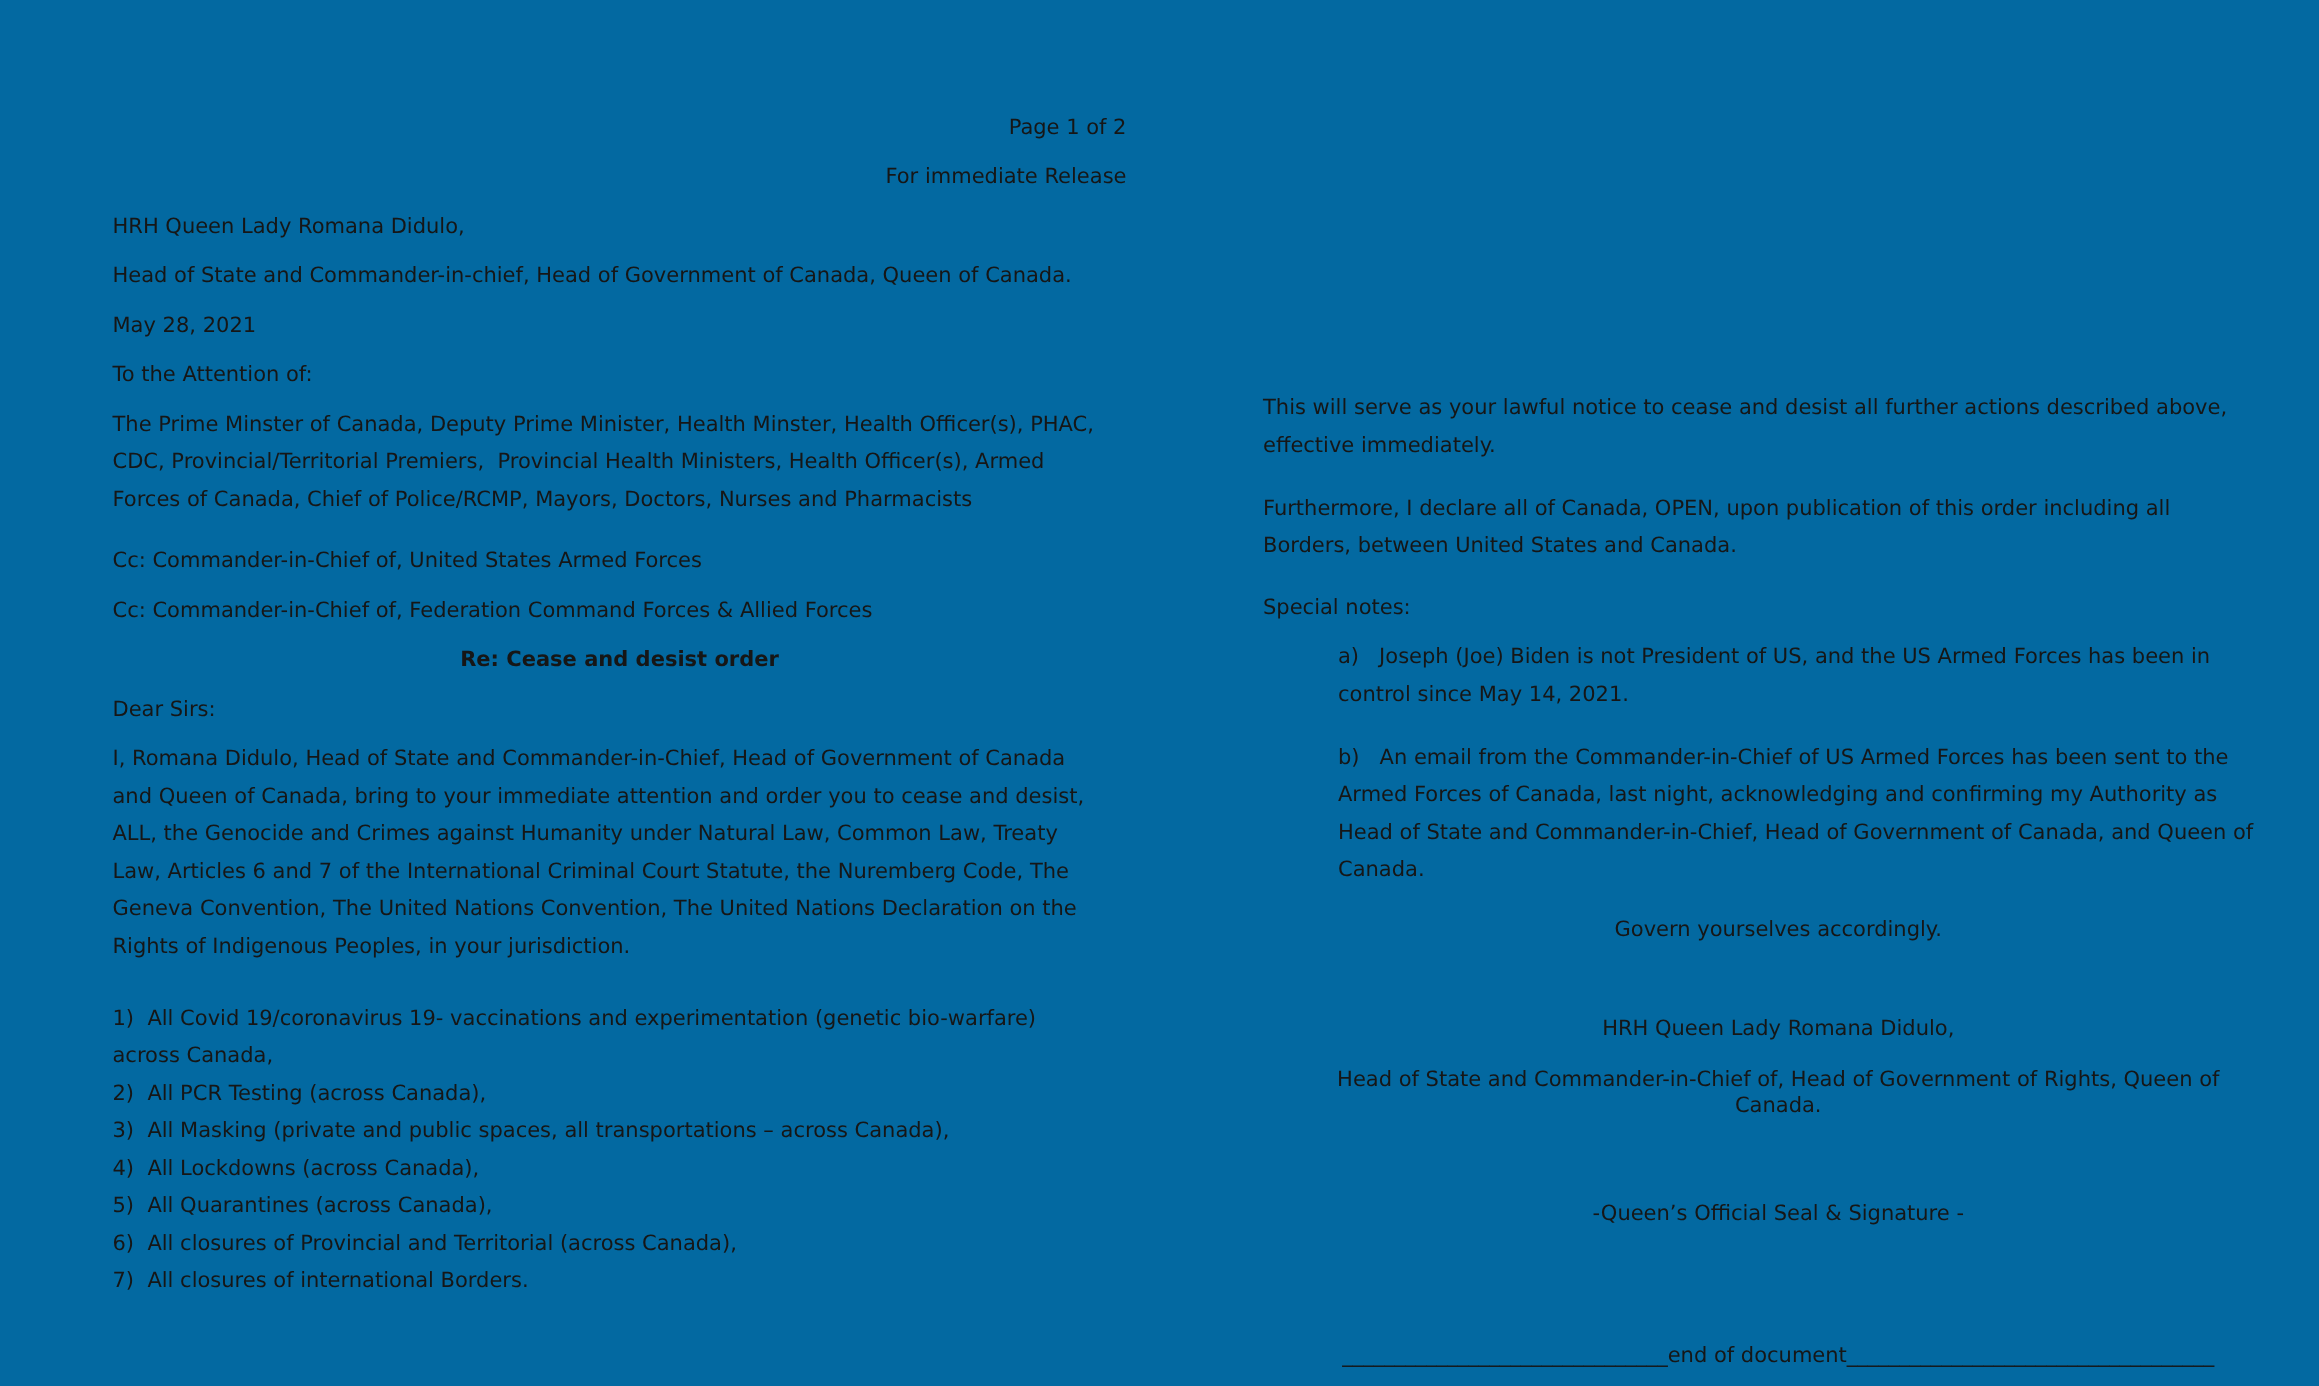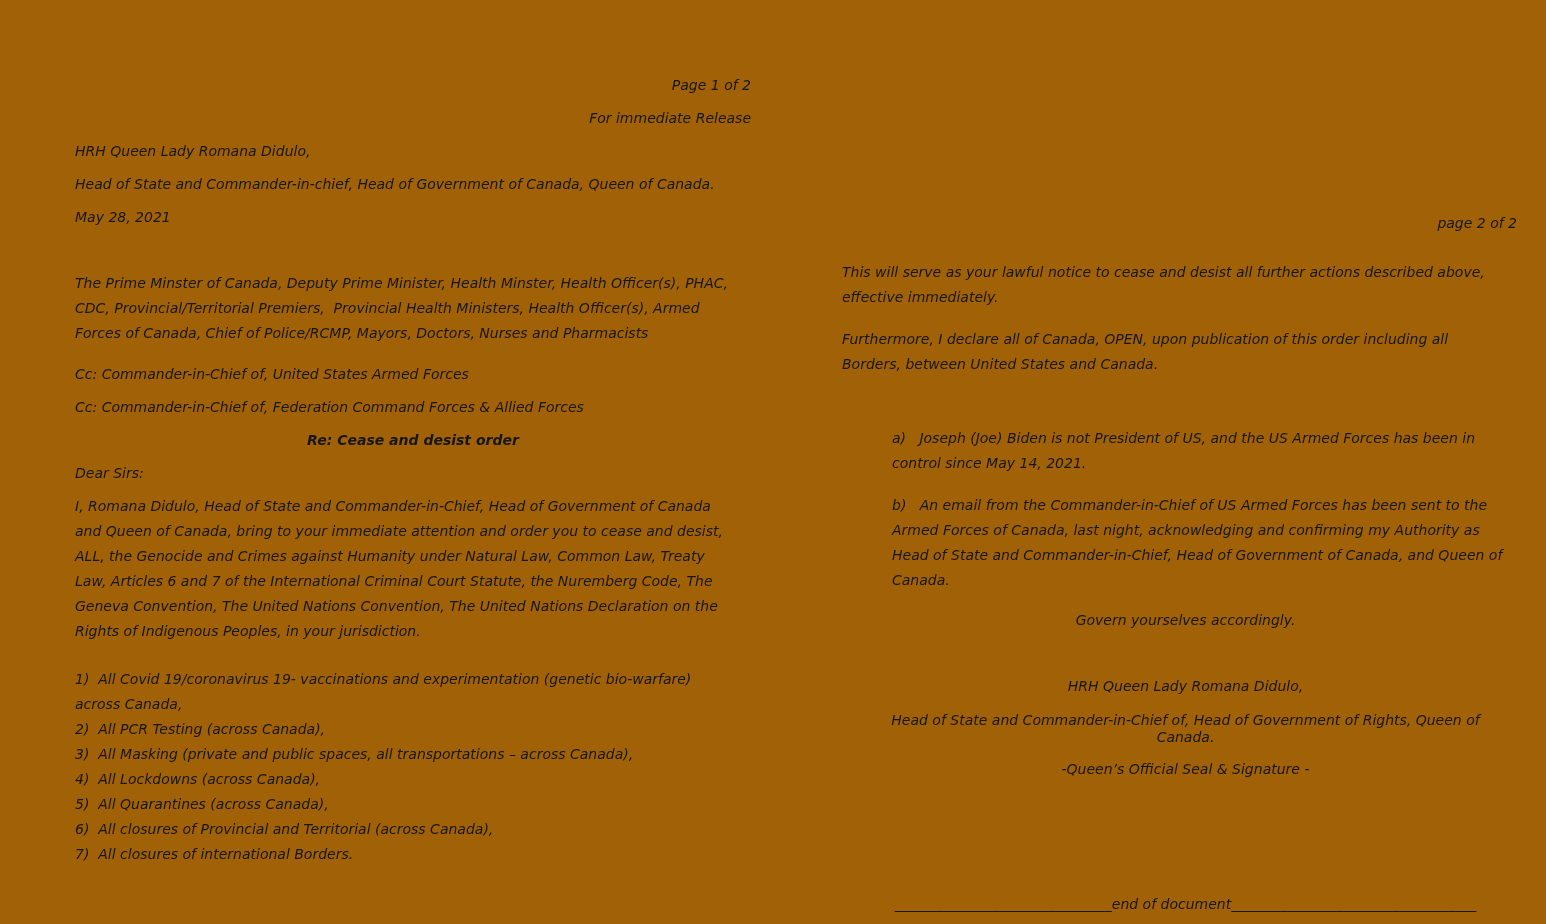--- a/index.html
+++ b/index.html
@@ -5,25 +5,24 @@
 <style>
   html, body {
     margin: 0;
     padding: 0;
     background: #ffffff;
   }
   .canvas {
     position: relative;
     width: 1546px;
     height: 924px;
-    background: #a16207;
+    background: #0369a1;
     font-family: "DejaVu Sans", "Liberation Sans", sans-serif;
     color: #161616;
     overflow: hidden;
-    font-style: italic;
   }
   .page {
     position: absolute;
     top: 0;
     height: 100%;
   }
   .page-1 { left: 75px;  width: 676px; }
   .page-2 { left: 842px; width: 675px; }
   .tb {
     position: absolute;
@@ -50,20 +49,21 @@
     <div class="tb align-right" style="top:73px">Page 1 of 2</div>
 
     <div class="tb align-right" style="top:106px">For immediate Release</div>
 
     <div class="tb" style="top:139px">HRH Queen Lady Romana Didulo,</div>
 
     <div class="tb" style="top:172px">Head of State and Commander-in-chief, Head of Government of Canada, Queen of Canada.</div>
 
     <div class="tb" style="top:205px">May 28, 2021</div>
 
+    <div class="tb" style="top:238px">To the Attention of:</div>
 
     <div class="tb" style="top:271px">The Prime Minster of Canada, Deputy Prime Minister, Health Minster, Health Officer(s), PHAC,
 CDC, Provincial/Territorial Premiers,  Provincial Health Ministers, Health Officer(s), Armed
 Forces of Canada, Chief of Police/RCMP, Mayors, Doctors, Nurses and Pharmacists</div>
 
     <div class="tb" style="top:362px">Cc: Commander-in-Chief of, United States Armed Forces</div>
 
     <div class="tb" style="top:395px">Cc: Commander-in-Chief of, Federation Command Forces &amp; Allied Forces</div>
 
     <div class="tb" style="top:461px">Dear Sirs:</div>
@@ -81,43 +81,43 @@
 across Canada,
 2)  All PCR Testing (across Canada),
 3)  All Masking (private and public spaces, all transportations – across Canada),
 4)  All Lockdowns (across Canada),
 5)  All Quarantines (across Canada),
 6)  All closures of Provincial and Territorial (across Canada),
 7)  All closures of international Borders.</div>
   </div>
 
   <div class="page page-2">
-    <div class="tb align-right" style="top:211px">page 2 of 2</div>
 
     <div class="tb" style="top:260px">This will serve as your lawful notice to cease and desist all further actions described above,
 effective immediately.</div>
 
     <div class="tb" style="top:327px">Furthermore, I declare all of Canada, OPEN, upon publication of this order including all
 Borders, between United States and Canada.</div>
 
+    <div class="tb" style="top:393px">Special notes:</div>
 
     <div class="tb ind-50" style="top:426px">a)   Joseph (Joe) Biden is not President of US, and the US Armed Forces has been in
 control since May 14, 2021.</div>
 
     <div class="tb ind-50" style="top:493px">b)   An email from the Commander-in-Chief of US Armed Forces has been sent to the
 Armed Forces of Canada, last night, acknowledging and confirming my Authority as
 Head of State and Commander-in-Chief, Head of Government of Canada, and Queen of
 Canada.</div>
 
     <div class="tb ind-12" style="top:608px">Govern yourselves accordingly.</div>
 
 
     <div class="tb ind-12" style="top:674px">HRH Queen Lady Romana Didulo,</div>
 
     <div class="tb ind-12 tight" style="top:712px">Head of State and Commander-in-Chief of, Head of Government of Rights, Queen of
 Canada.</div>
 
-    <div class="tb ind-12" style="top:757px">-Queen’s Official Seal &amp; Signature -</div>
+    <div class="tb ind-12" style="top:797px">-Queen’s Official Seal &amp; Signature -</div>
 
     <div class="tb ind-12" style="top:892px">_______________________________end of document___________________________________</div>
   </div>
 
 </div>
 
 </body></html>

